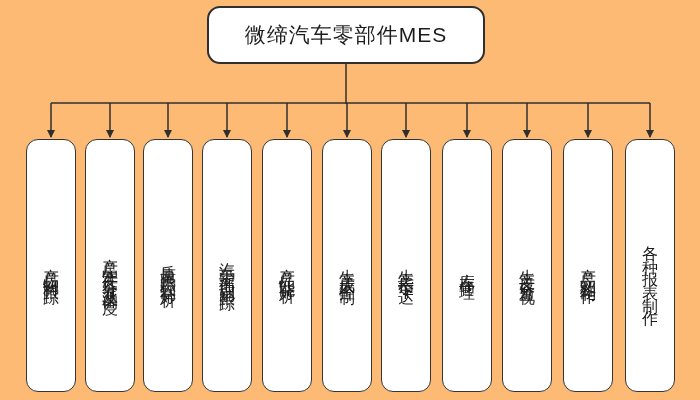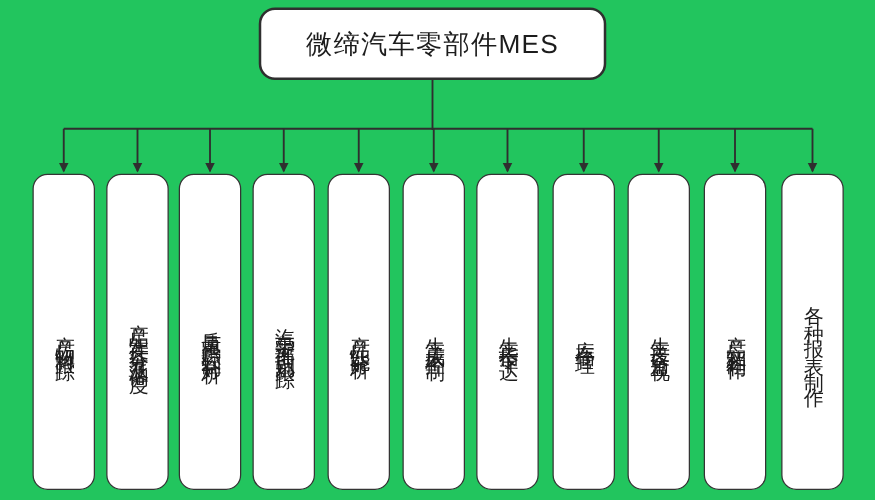--- a/index.html
+++ b/index.html
@@ -5,21 +5,21 @@
   html, body {
     margin: 0;
     padding: 0;
     background: #ffffff;
     font-family: "Liberation Sans", "DejaVu Sans", sans-serif;
   }
   .canvas {
     position: relative;
     width: 700px;
     height: 400px;
-    background: #22c55e;
+    background: #fdba74;
     overflow: hidden;
   }
   .connector-svg {
     position: absolute;
     left: 0;
     top: 0;
     width: 700px;
     height: 400px;
   }
   .root-node {

